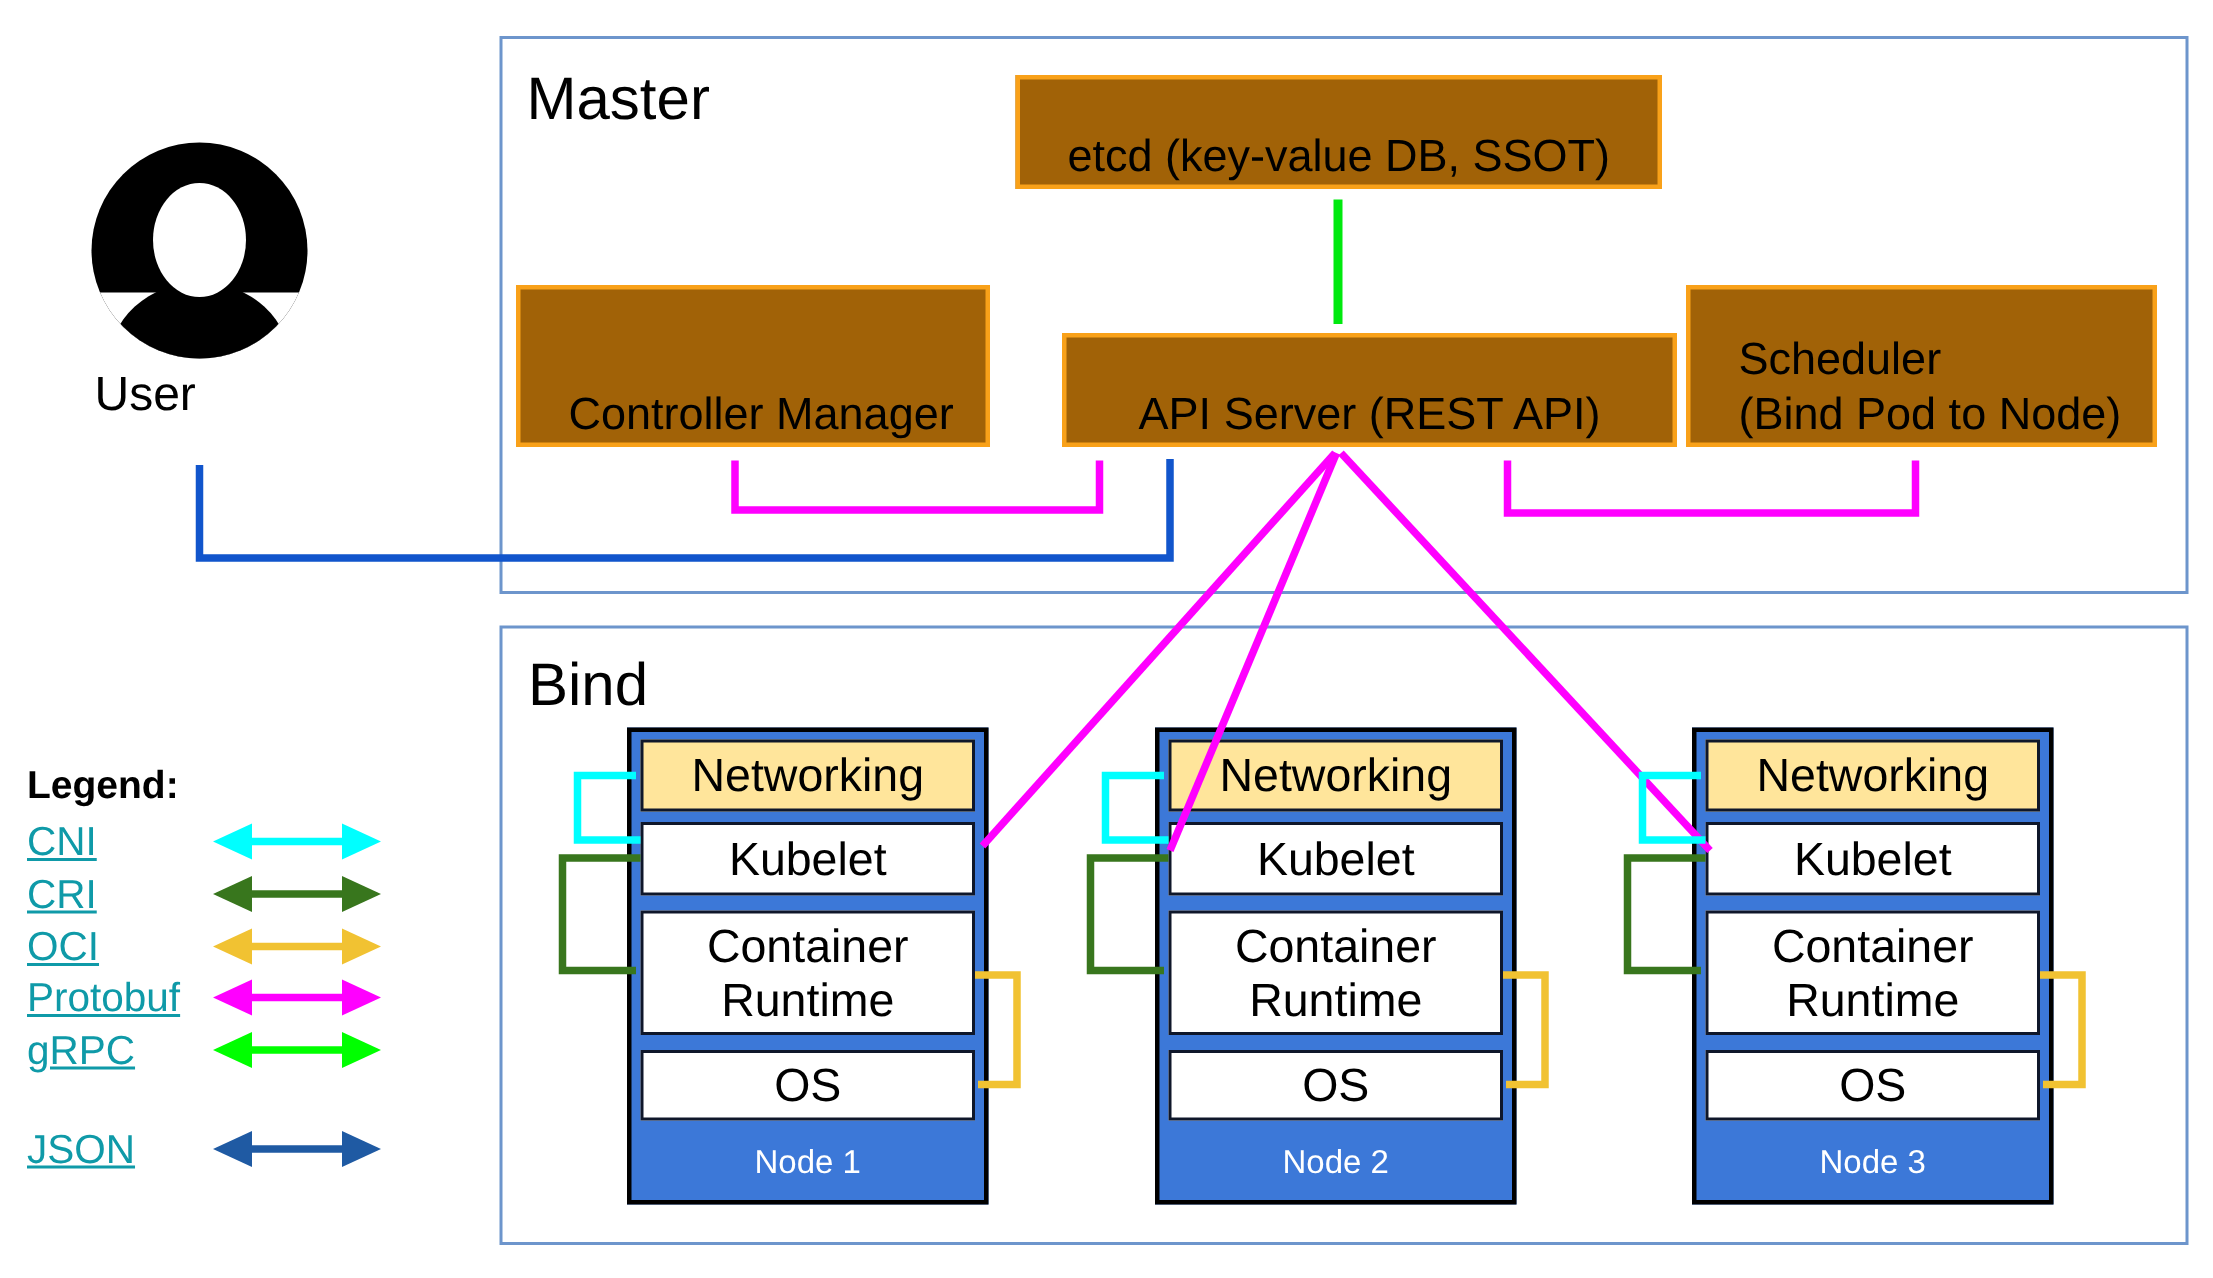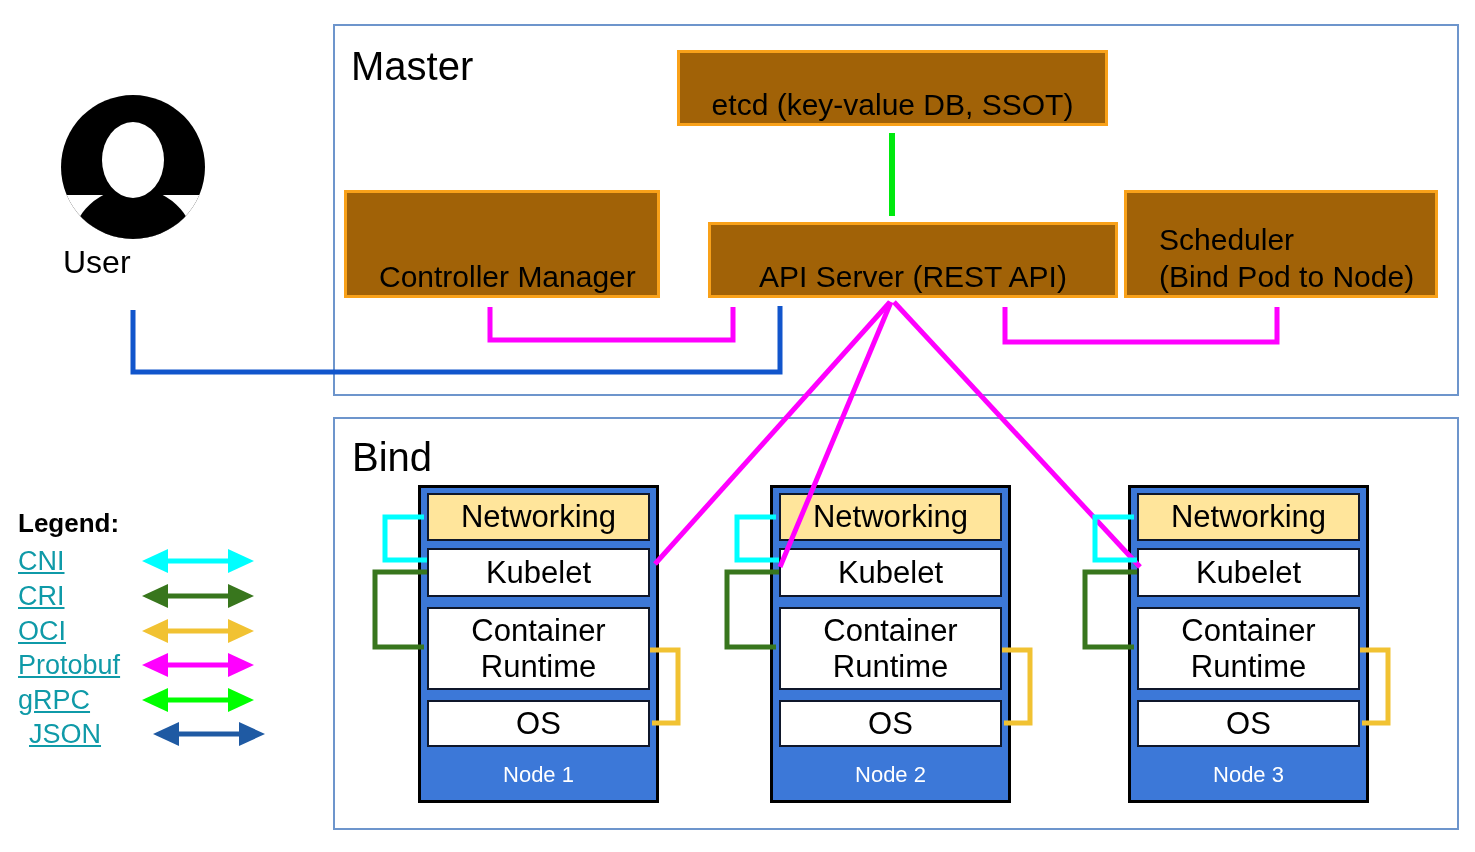--- a/index.html
+++ b/index.html
@@ -140,21 +140,21 @@
     </svg>
 </div>
 <div class="legend-row" style="top:683px;width:250px;--ac:var(--grpc-legend);">
   <span class="legend-link">gRPC</span>
   <svg class="legend-arrow" width="116" height="30">
       <line x1="26" y1="15" x2="90" y2="15"></line>
       <polygon points="2,15 28,3 28,27"></polygon>
       <polygon points="114,15 88,3 88,27"></polygon>
     </svg>
 </div>
-<div class="legend-row" style="top:717px;width:250px;margin-left:11px;--ac:var(--json);">
+<div class="legend-row" style="top:749px;width:250px;--ac:var(--json);">
   <span class="legend-link">JSON</span>
   <svg class="legend-arrow" width="116" height="30">
       <line x1="26" y1="15" x2="90" y2="15"></line>
       <polygon points="2,15 28,3 28,27"></polygon>
       <polygon points="114,15 88,3 88,27"></polygon>
     </svg>
 </div>
 
 <svg id="overlay" width="1475" height="852" viewBox="0 0 1475 852">
   <defs>

